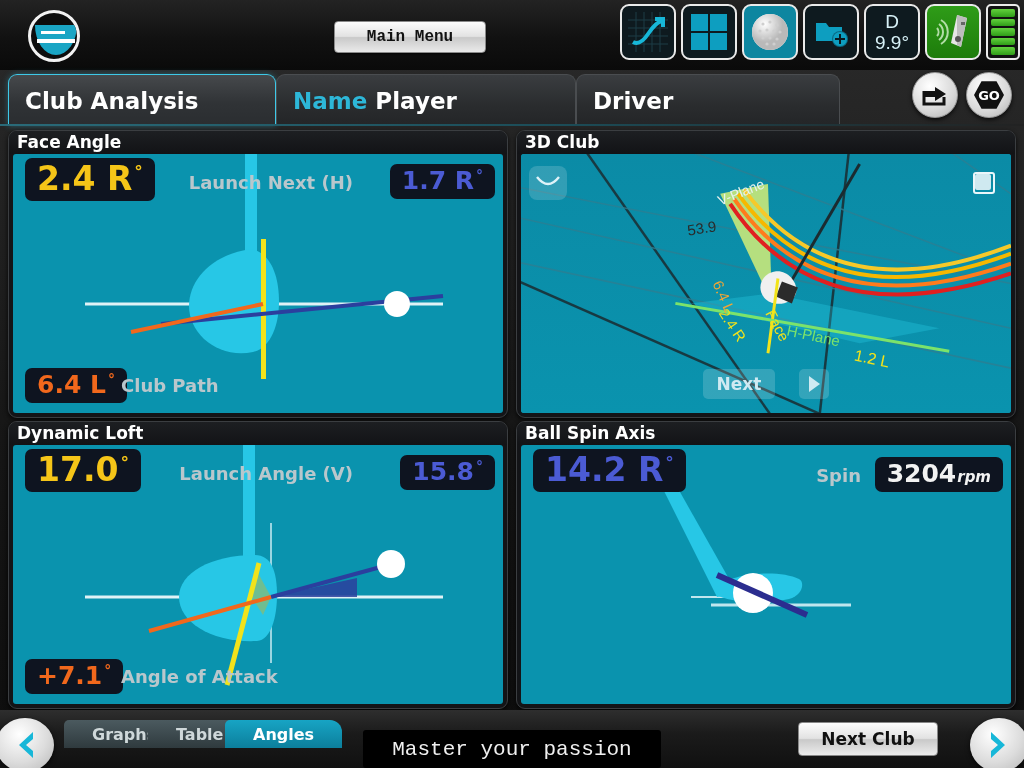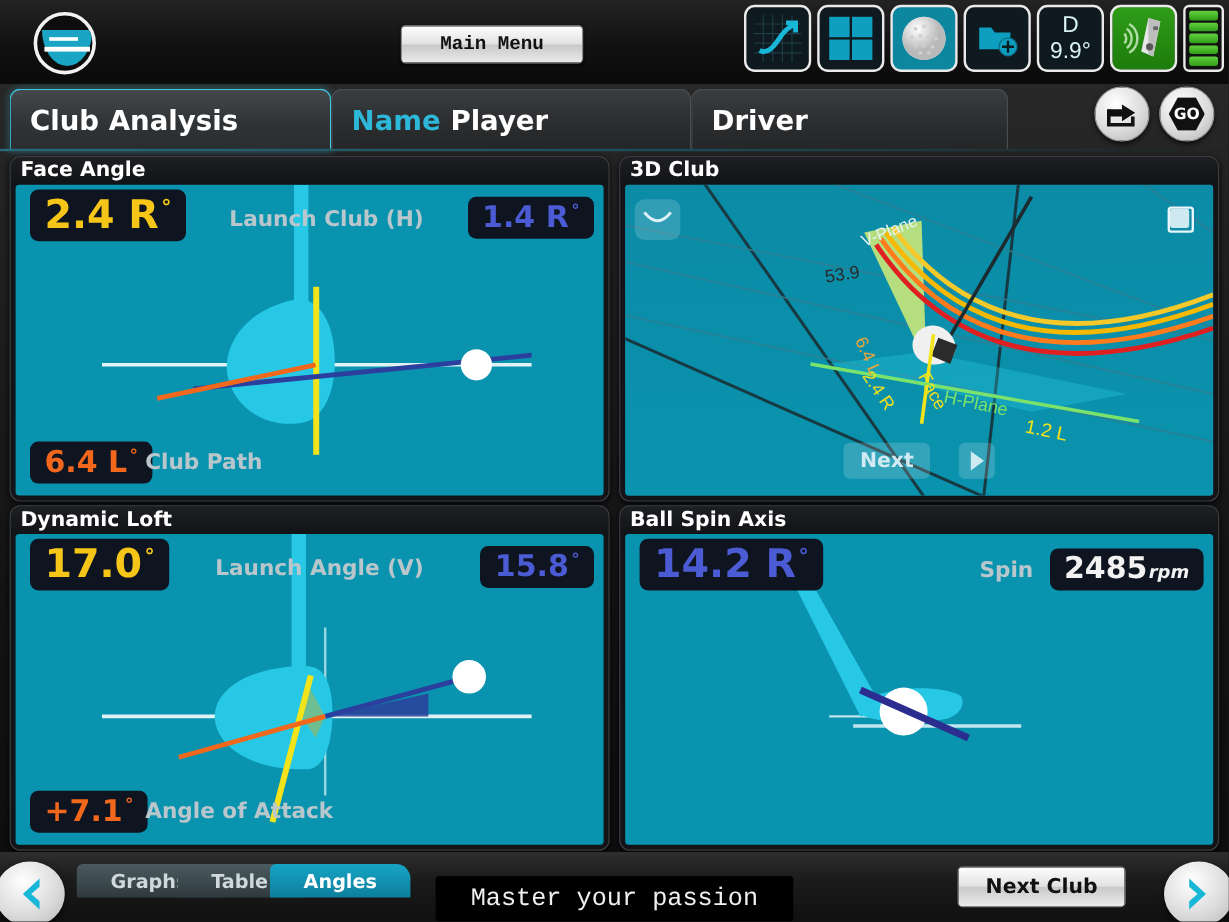--- a/index.html
+++ b/index.html
@@ -304,23 +304,23 @@
         <line x1="148" y1="170" x2="430" y2="142" stroke="#2b3f9e" stroke-width="4"></line>
         <line x1="118" y1="178" x2="250" y2="150" stroke="#f1681c" stroke-width="4"></line>
         <circle cx="384" cy="150" r="13" fill="#ffffff"></circle>
       </svg>
 
       <div class="chip big cl-big">
         <span class="gold">2.4 R</span>
         <span class="gold deg">°</span>
       </div>
 
-      <div class="lbl" style="right:150px; top:18px;">Launch Club (H)</div>
+      <div class="lbl" style="right:150px; top:18px;">Launch Next (H)</div>
       <div class="chip small cl-small">
-        <span class="blueval">1.4 R</span>
+        <span class="blueval">1.7 R</span>
         <span class="blueval deg">°</span>
       </div>
 
       <div class="chip small cl-bot">
         <span class="orange">6.4 L</span>
         <span class="orange deg">°</span>
       </div>
       <div class="lbl" style="left:108px; bottom:17px;">Club Path</div>
     </div>
   </div>
@@ -451,21 +451,21 @@
         <line x1="196" y1="130" x2="286" y2="170" stroke="#2b2d8f" stroke-width="6"></line>
       </svg>
 
       <div class="chip big cl-big">
         <span class="blueval">14.2 R</span>
         <span class="blueval deg">°</span>
       </div>
 
       <div class="lbl" style="right:150px; top:20px;">Spin</div>
       <div class="chip small" style="right:8px; top:12px;">
-        <span class="white">2485</span>
+        <span class="white">3204</span>
         <span class="white unit">rpm</span>
       </div>
     </div>
   </div>
 
   <div class="bottombar">
     <div class="btab" id="btab-graphs">Graphs</div>
     <div class="btab" id="btab-table">Table</div>
     <div class="btab active" id="btab-angles">Angles</div>
   </div>

